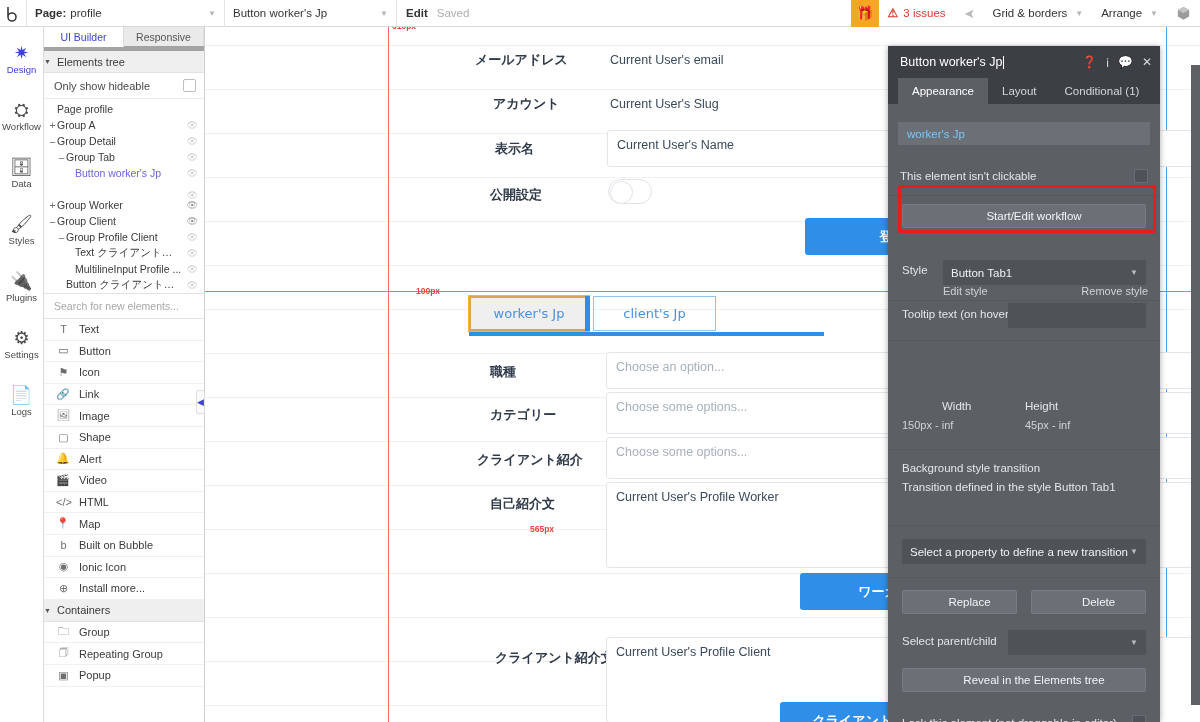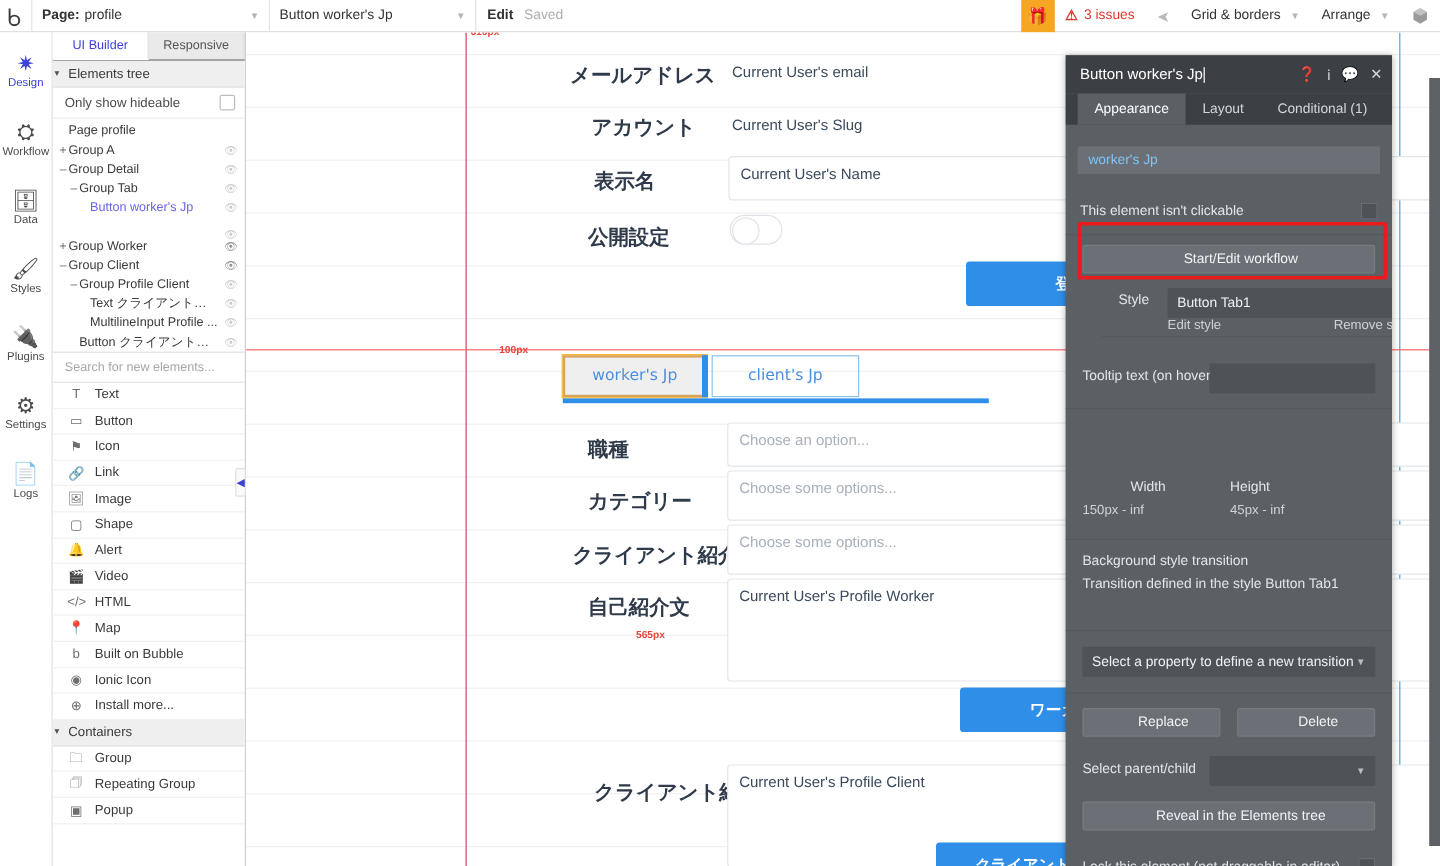--- a/index.html
+++ b/index.html
@@ -63,21 +63,21 @@
   .rail-item.active { color: #3c41d8; }
   .rail-glyph { font-size: 18px; line-height: 18px; }
   .rail-item.active .rail-glyph { color: #3c41d8; }
 
   
   #elpanel {
     position: absolute; left: 44px; top: 27px; width: 161px; height: 695px;
     background: #fff; border-right: 1px solid #d0d0d0;
     display: flex; flex-direction: column; font-size: 11px; color: #3c3c3c;
   }
-  #eltabs { display: flex; height: 24px; border-bottom: 2px solid #a3a3a3; background: #f2f2f2; }
+  #eltabs { display: flex; height: 24px; border-bottom: 5px solid #a3a3a3; background: #f2f2f2; }
   .eltab {
     flex: 1; display: flex; align-items: center; justify-content: center;
     font-size: 10.5px; color: #555; background: #eaeaea; border-right: 1px solid #dcdcdc;
   }
   .eltab.active { background: #fff; color: #3c41d8; border-bottom: 1px solid #fff; margin-bottom: -1px; }
   .section-hdr {
     height: 22px; background: #efefef; display: flex; align-items: center;
     gap: 6px; font-size: 11px; color: #3a3a3a;
     border-bottom: 1px solid #e2e2e2;
   }
@@ -126,21 +126,21 @@
     background: #fff; overflow: hidden;
   }
   .gridline { position: absolute; left: 0; width: 995px; height: 1px; background: #f0f0f0; }
   .vguide { position: absolute; top: 0; width: 1px; height: 695px; background: #4aa3f0; }
   .redline-v { position: absolute; top: 0; width: 1px; height: 695px; background: #fa6a66; }
   .redline-h { position: absolute; left: 0; width: 995px; height: 1px; background: #fa6a66; }
   .meas {
     position: absolute; font-size: 8.5px; font-weight: bold; color: #e8453c;
   }
   .fld-label {
-    position: absolute; font-size: 17px; font-weight: bold; color: #2f3a4a;
+    position: absolute; font-size: 13px; font-weight: bold; color: #2f3a4a;
     font-family: "DejaVu Sans", sans-serif; white-space: nowrap;
   }
   .fld-value {
     position: absolute; font-size: 12.5px; color: #3a4a5c; white-space: nowrap;
   }
   .inp-box {
     position: absolute; border: 1px solid #e2e6ea; border-radius: 3px;
     background: #fff; font-size: 12.5px; color: #3a4a5c;
     padding: 7px 9px;
   }
@@ -561,21 +561,21 @@
 
   <div class="prow" style="top:113px; height:37px;">
     <div style="position:absolute; left:12px; top:11px;" class="plabel">This element isn't clickable</div>
     <div class="pcheck" style="position:absolute; right:12px; top:10px;"></div>
   </div>
 
   <div class="prow" style="top:150px; height:47px; border:none;">
     <div class="pbtn" style="position:absolute; left:14px; top:8px; width:244px;">Start/Edit workflow</div>
   </div>
 
-  <div class="prow" style="top:190px; height:45px;margin-left:30px;">
+  <div class="prow" style="top:210px; height:45px;">
     <div class="plabel" style="position:absolute; left:14px; top:8px;">Style</div>
     <div class="pselect" style="position:absolute; left:55px; top:4px; width:203px;">
       <span>Button Tab1</span>
       <span class="pcaret">▼</span>
     </div>
     <div class="plink" style="position:absolute; left:55px; top:29px;">Edit style</div>
     <div class="plink" style="position:absolute; right:12px; top:29px;">Remove style</div>
   </div>
 
   <div class="prow" style="top:248px; height:47px;">

